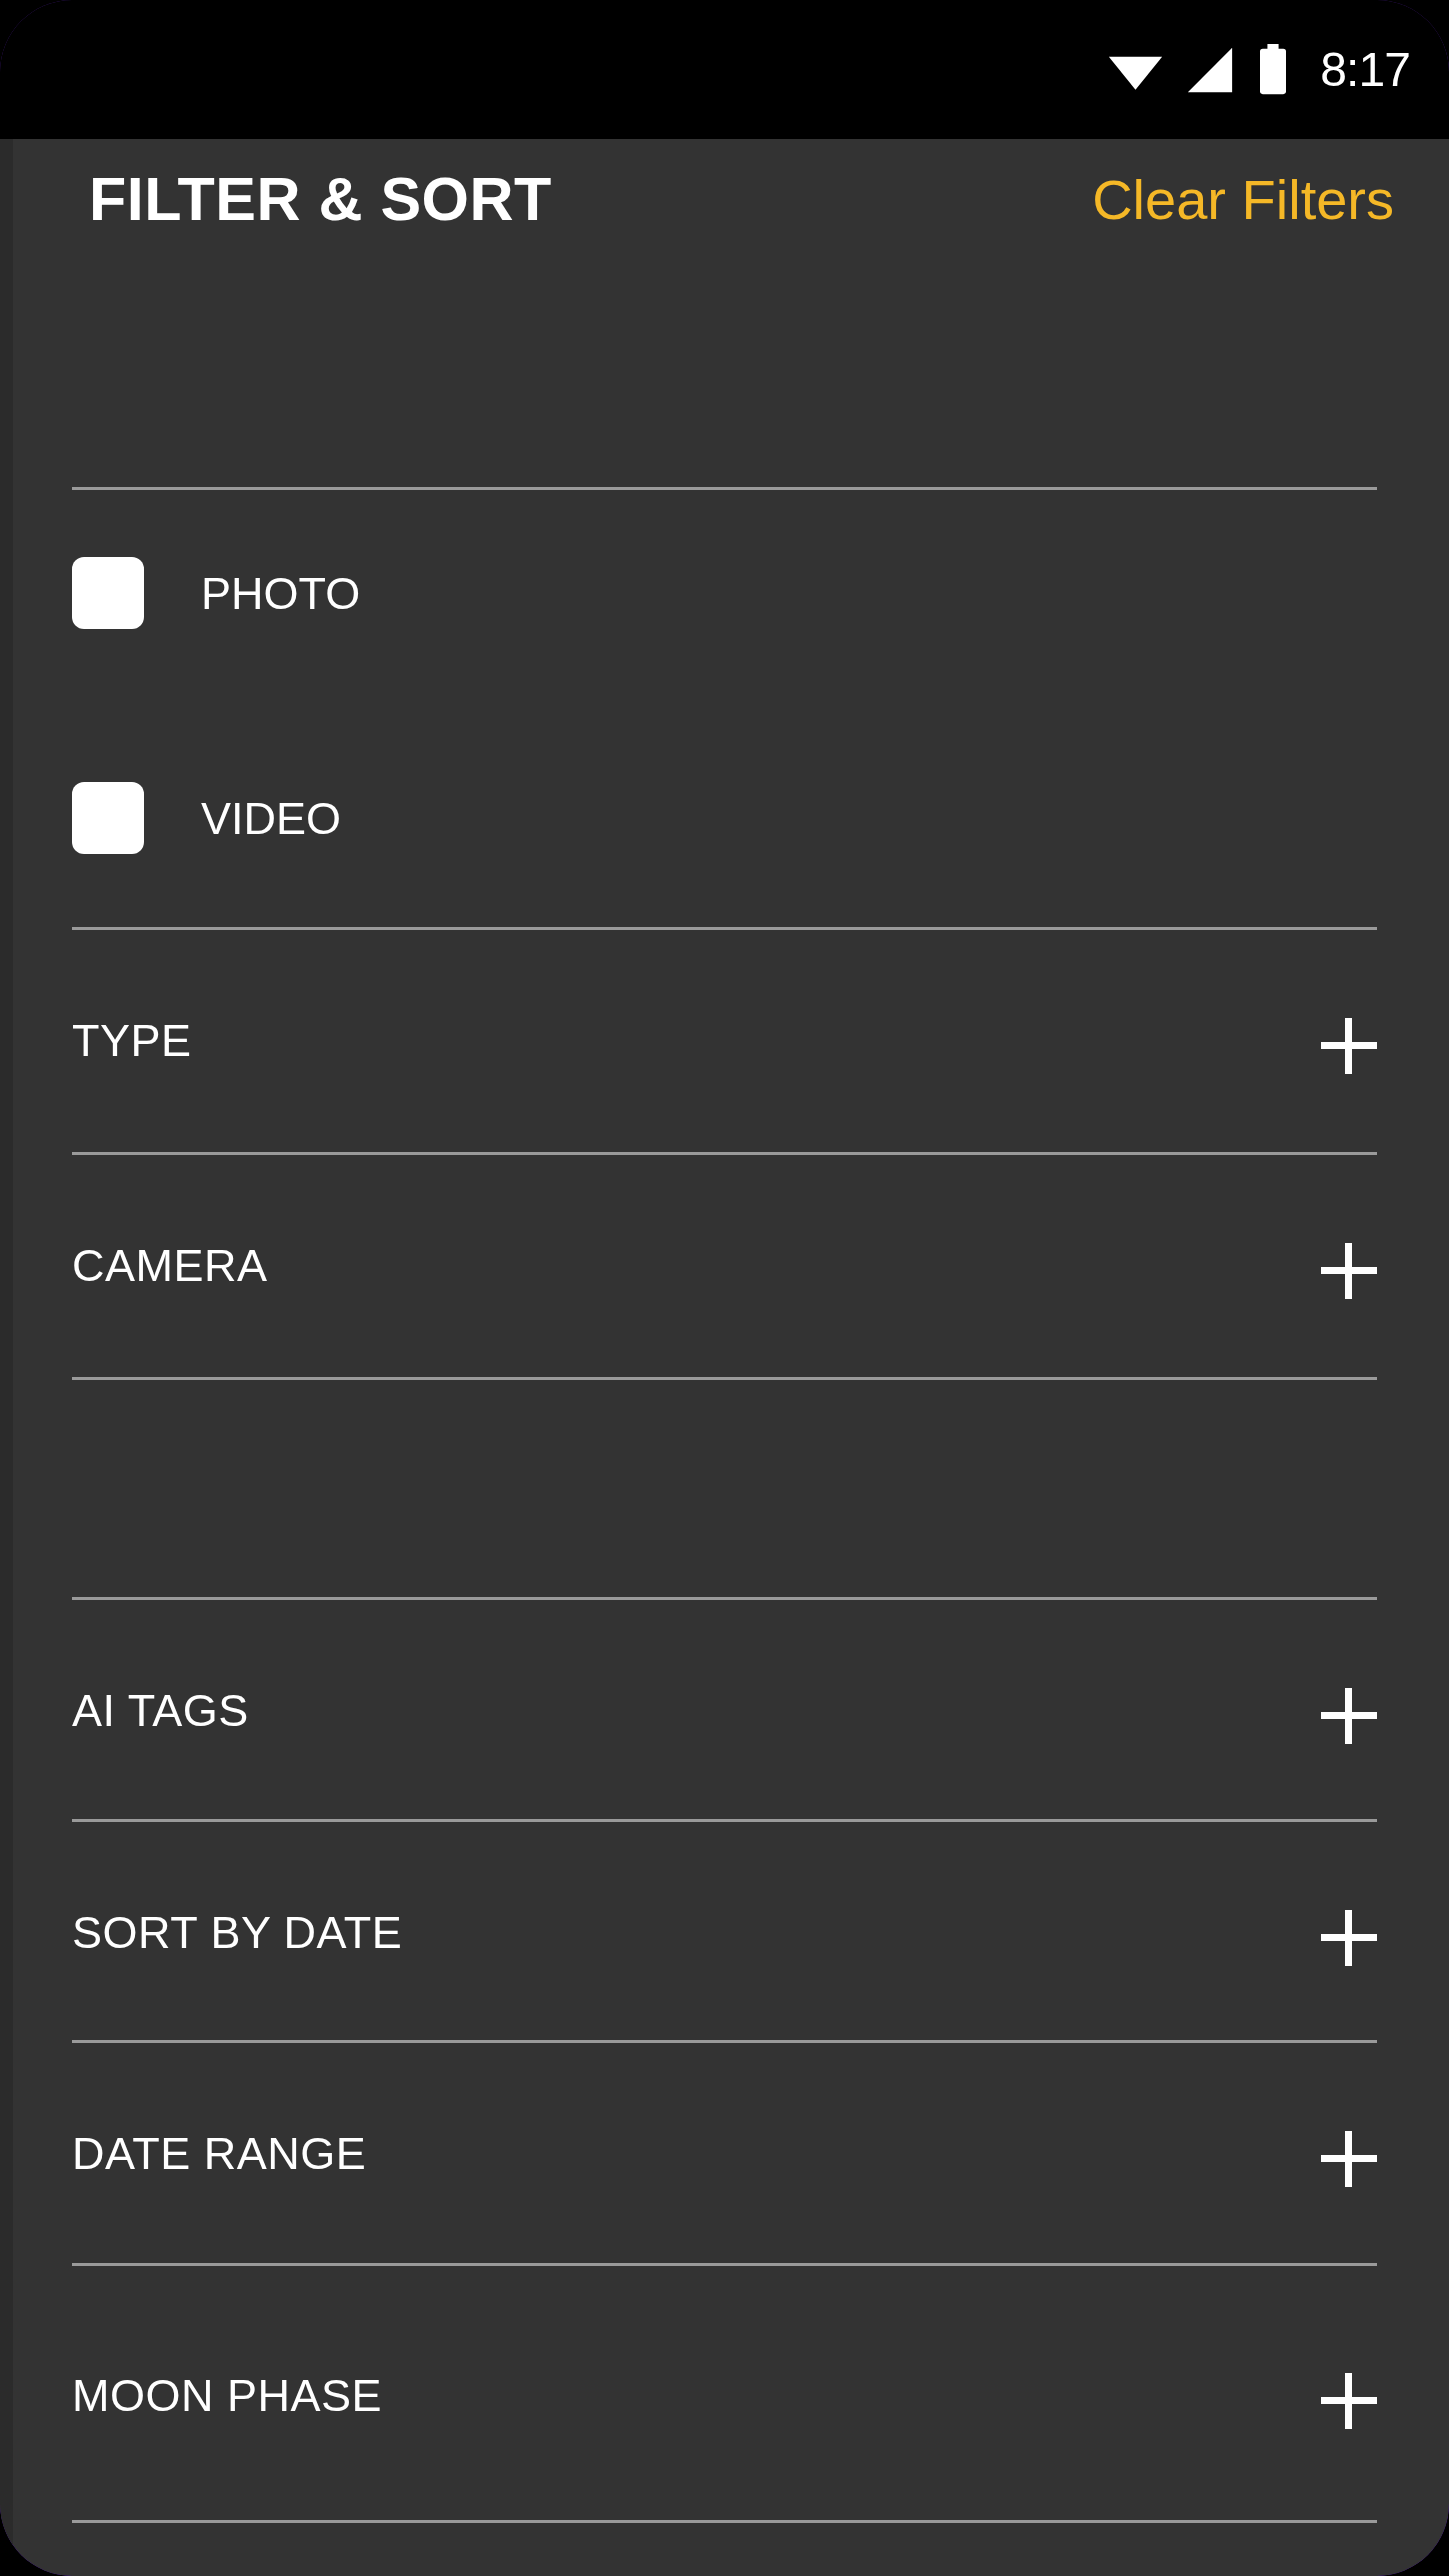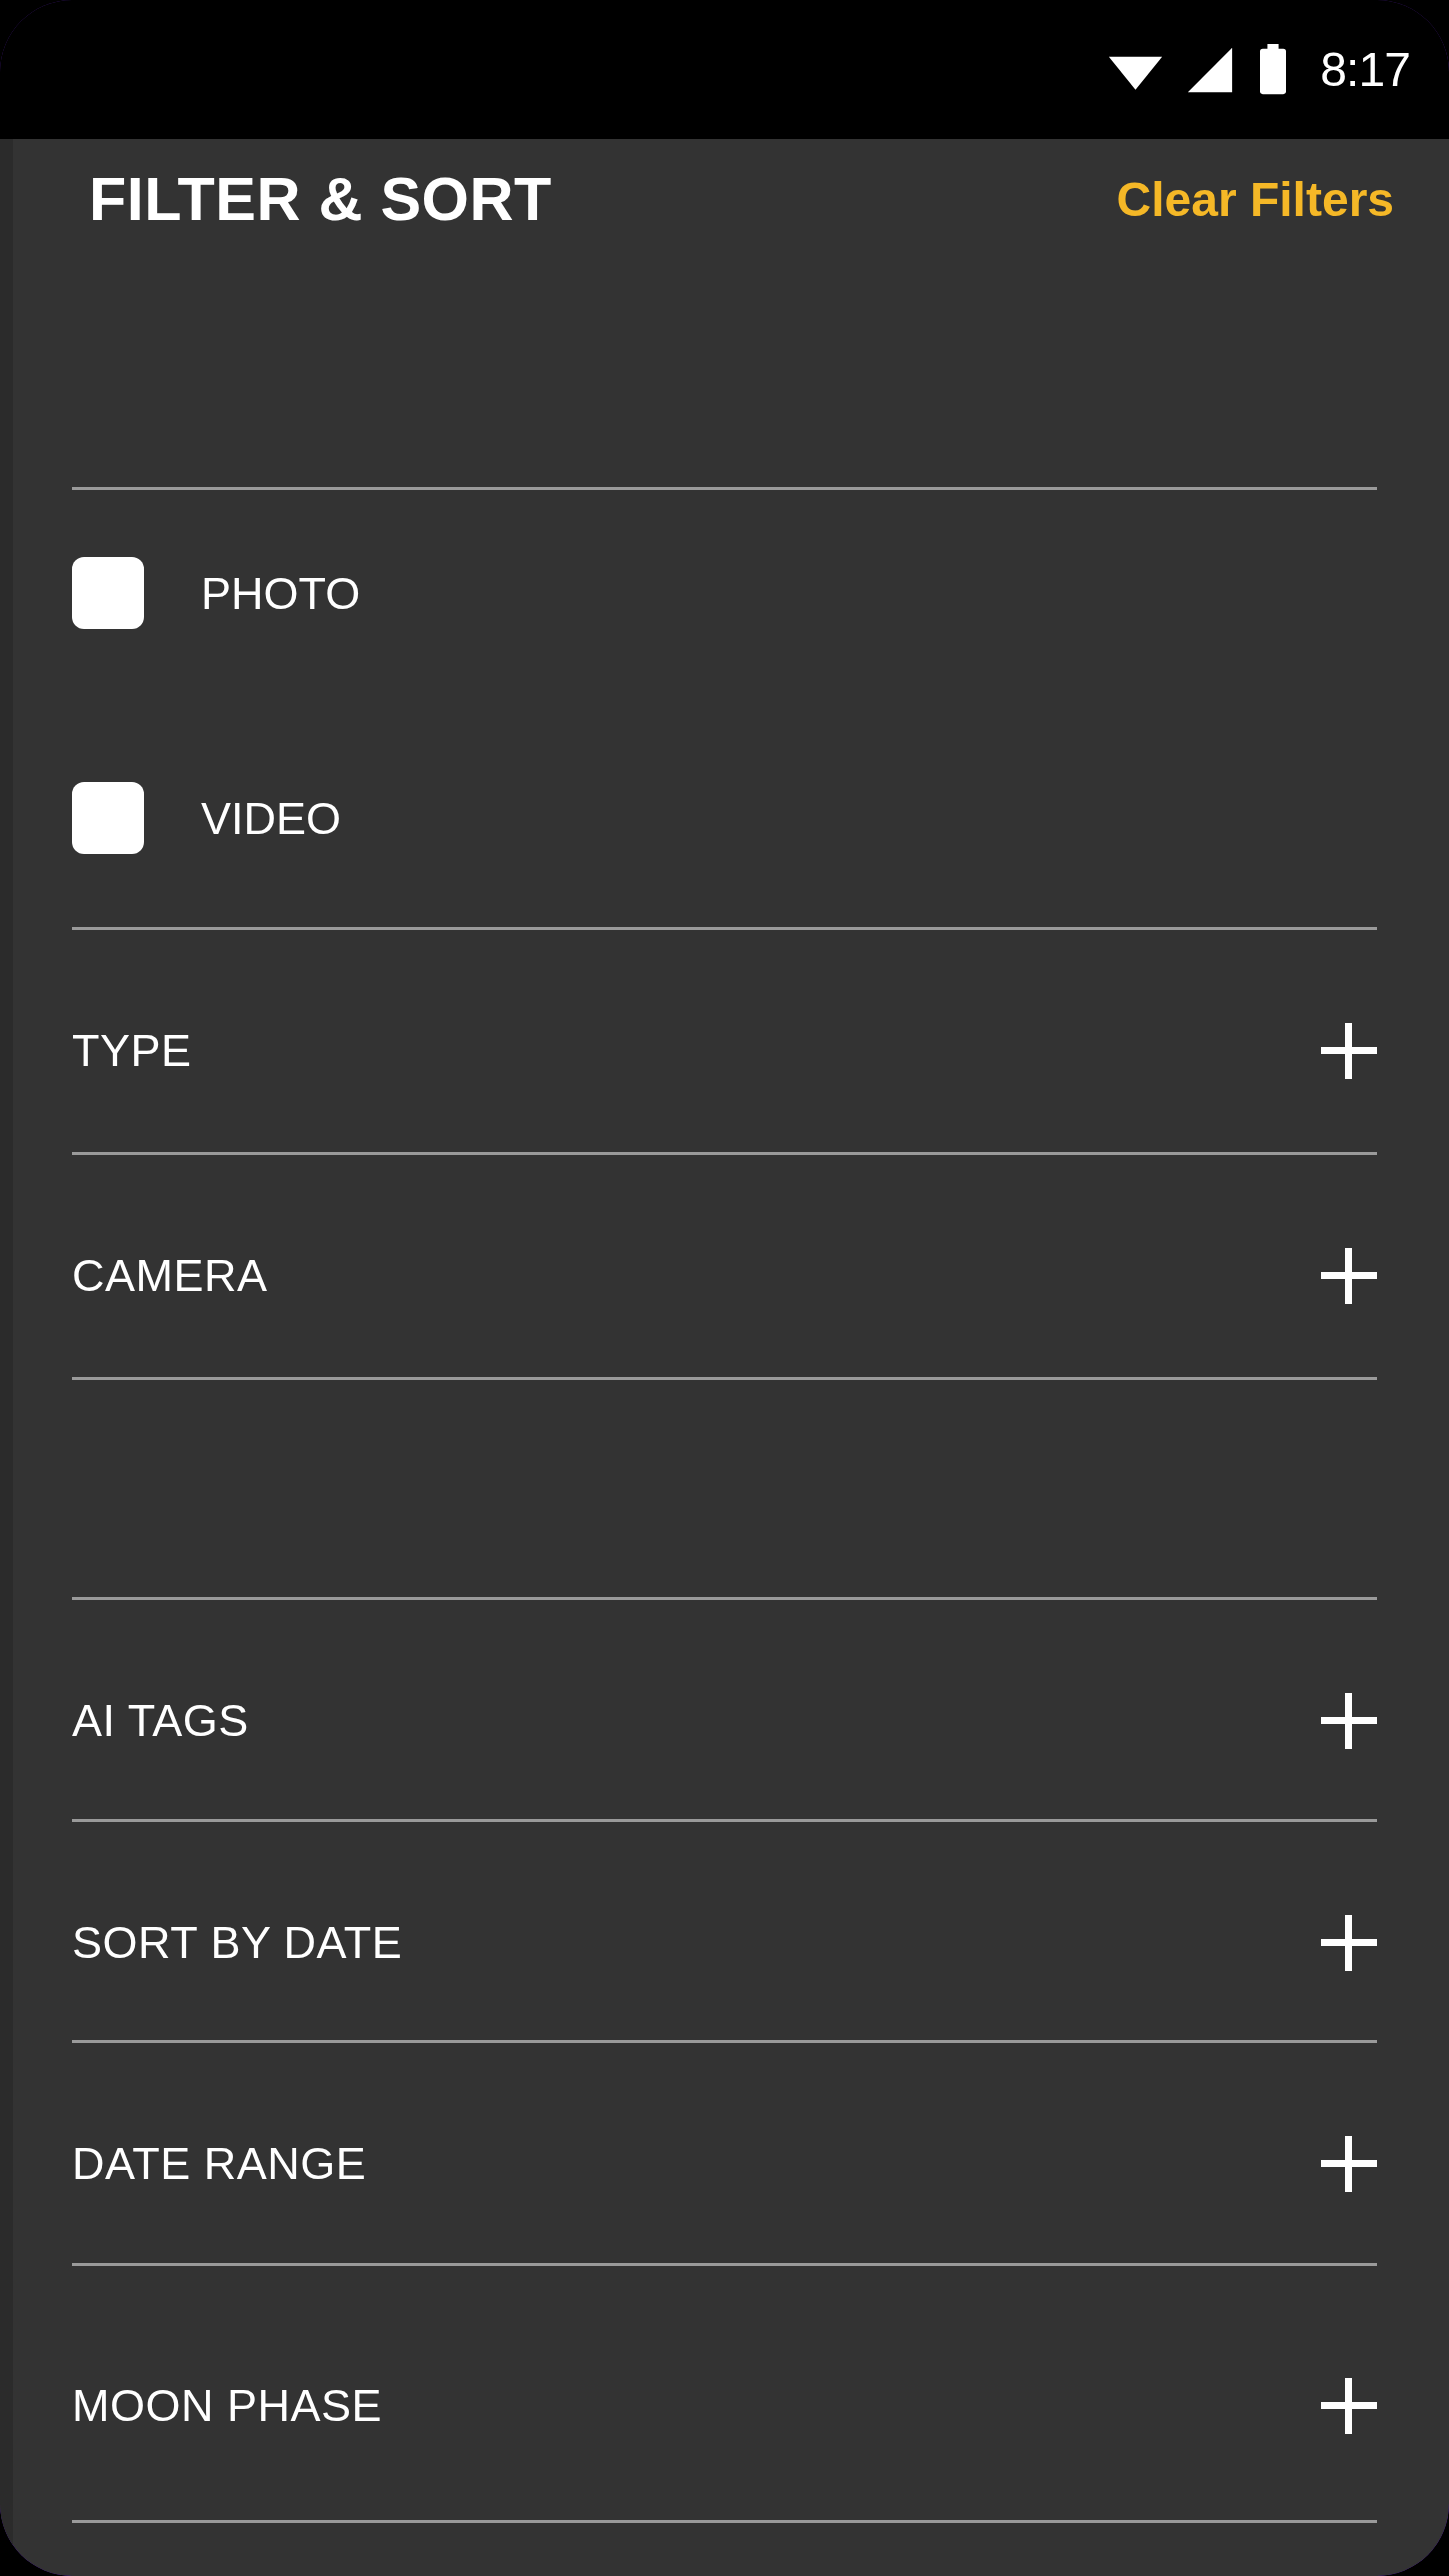--- a/index.html
+++ b/index.html
@@ -66,22 +66,22 @@
   #panel-title {
     color:#ffffff;
     font-size:61px;
     font-weight:bold;
     letter-spacing:0.5px;
     line-height:1;
     white-space:nowrap;
   }
   #clear-filters {
     color:#f5b827;
-    font-size:48px;
-    font-weight:bold;
+    font-size:56px;
+    font-weight:normal;
     line-height:1;
     white-space:nowrap;
     cursor:pointer;
   }
 
   
   .divider {
     position:absolute;
     left:72px;
     width:1305px;
@@ -111,21 +111,21 @@
     line-height:1;
     white-space:nowrap;
   }
 
   
   .section-row {
     position:absolute;
     left:72px;
     width:1305px;
     height:65px;
-    display:flex; align-items:center; justify-content:space-between;
+    display:flex; align-items:flex-start; justify-content:space-between;
     cursor:pointer;
   }
   .section-label {
     color:#ffffff;
     font-size:45px;
     letter-spacing:0.5px;
     line-height:1;
     white-space:nowrap;
   }
   .plus-icon {

